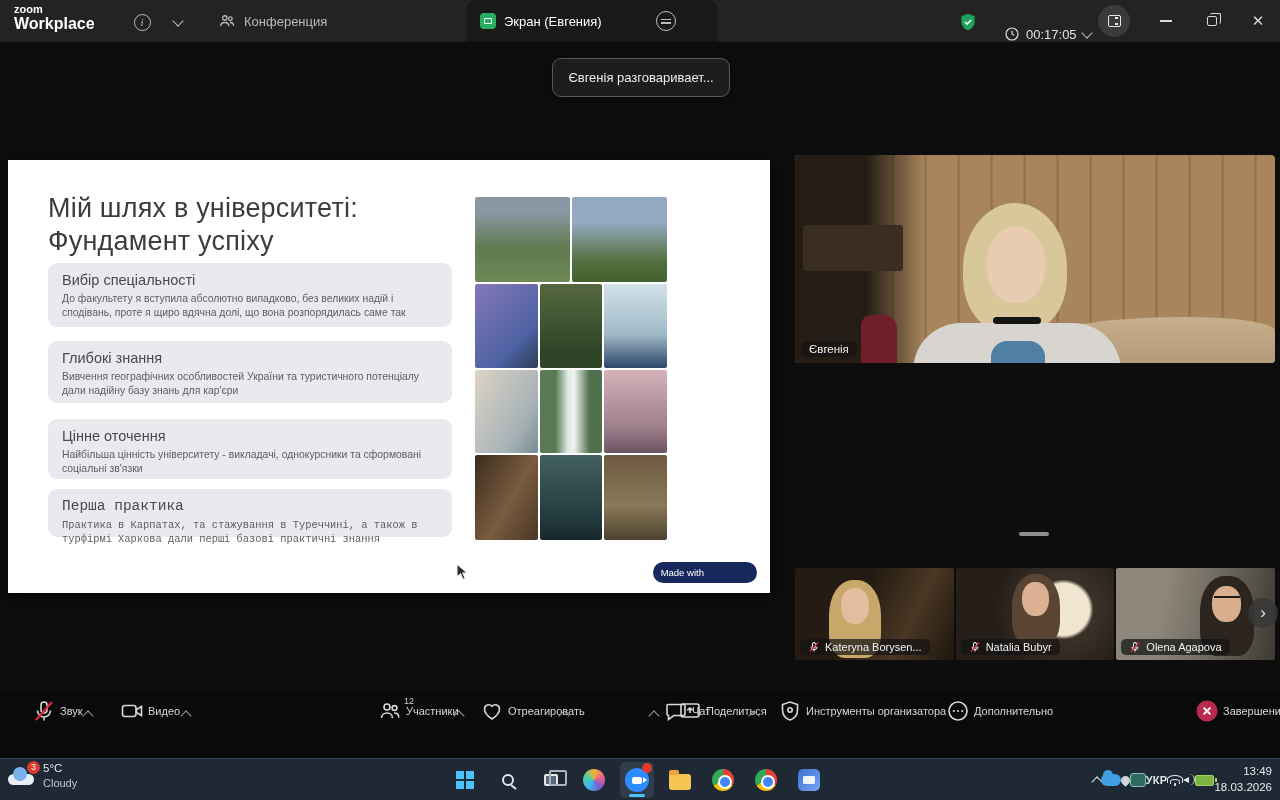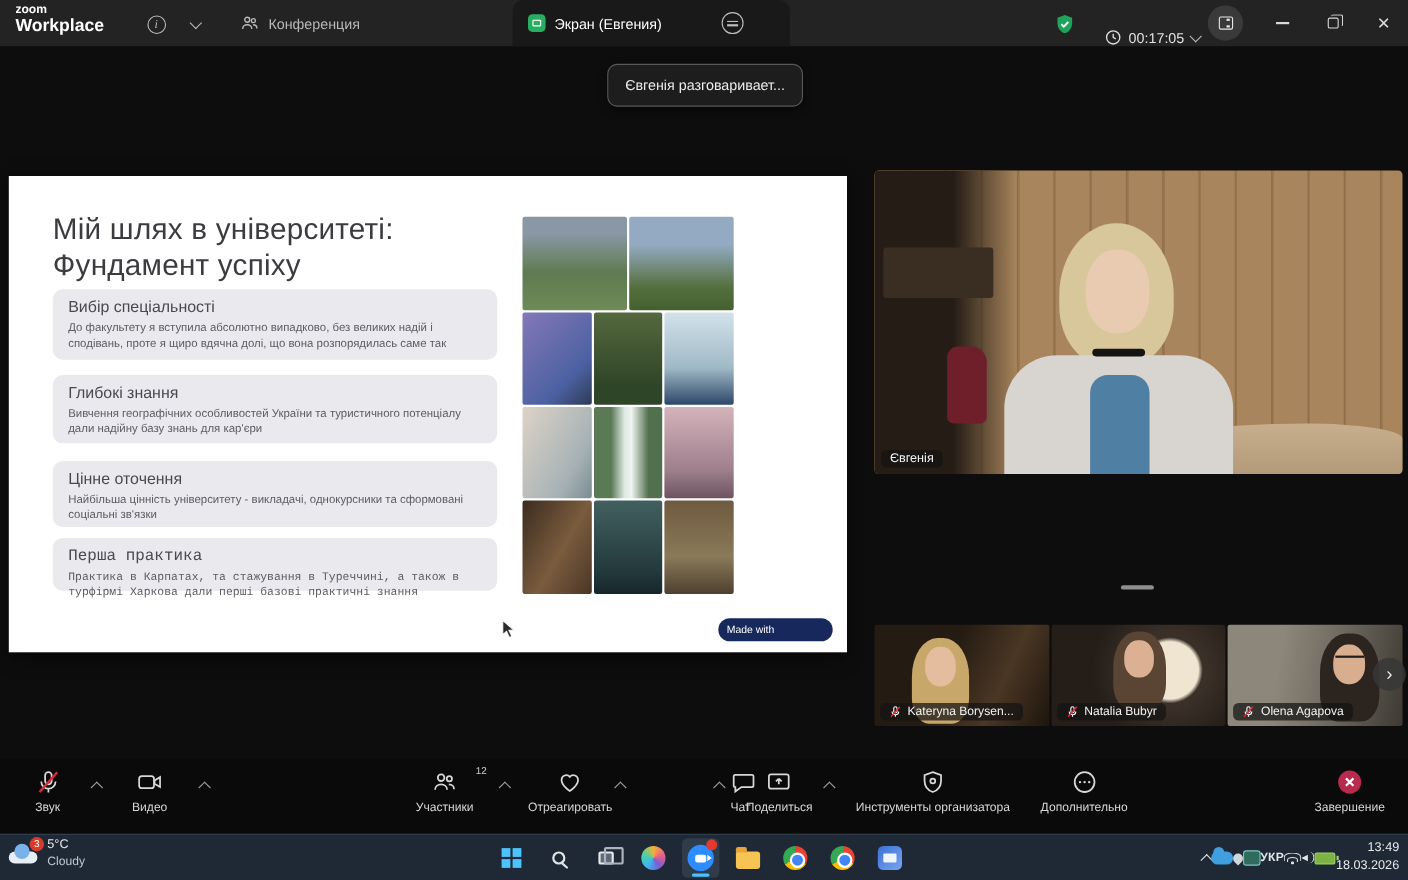--- a/index.html
+++ b/index.html
@@ -53,21 +53,21 @@
   .ph7 { background:linear-gradient(90deg,#5a7a56 25%, #dfe9e4 45%, #eef3ee 55%, #51704d 80%); }
   .ph8 { background:linear-gradient(#d4b3ba,#9d7e8b 70%,#6d5361); }
   .ph9 { background:linear-gradient(120deg,#3b2c1f,#7a5c3e 55%,#4a3626); }
   .ph10 { background:linear-gradient(#42605f,#233a3d 75%,#17272a); }
   .ph11 { background:linear-gradient(#6e5a40,#8a7a58 60%,#4d4030); }
   #gamma-badge { position:absolute; left:645px; top:402px; width:104px; height:21px; background:#17295c; border-radius:11px; color:#fff; font-size:9.5px; display:flex; align-items:center; justify-content:center; gap:4px; }
   #gamma-badge b { font-size:10px; letter-spacing:.5px;margin-top:32px; }
   #cursor { position:absolute; left:447px; top:403px; }
 
   
-  #main-video { position:absolute; left:795px; top:155px; width:480px; height:276px; border-radius:4px; overflow:hidden;
+  #main-video { position:absolute; left:795px; top:155px; width:480px; height:208px; border-radius:4px; overflow:hidden;
     background:repeating-linear-gradient(90deg,#a8855c 0px,#a8855c 30px,#8f6f4a 31px,#9c7a52 33px); }
   #main-video .closet { position:absolute; left:0; top:0; width:130px; height:276px; background:linear-gradient(90deg,#241c15 55%,rgba(36,28,21,0)); }
   #main-video .red-cloth { position:absolute; left:66px; top:160px; width:36px; height:70px; background:#6e1f2a; border-radius:10px 14px 6px 6px; }
   #main-video .shelf { position:absolute; left:8px; top:70px; width:100px; height:46px; background:#3a2d22; border-radius:3px; }
   #main-video .bed { position:absolute; right:0; bottom:0; width:220px; height:46px; background:linear-gradient(#c7ae8c,#b39a78); border-radius:60% 40% 0 0/40% 30% 0 0; }
   .p-hair { position:absolute; left:168px; top:48px; width:104px; height:130px; background:#d9c79c; border-radius:50% 50% 42% 42%; }
   .p-face { position:absolute; left:192px; top:72px; width:58px; height:76px; background:#e9cbb2; border-radius:46%; }
   .p-body { position:absolute; left:118px; top:168px; width:208px; height:110px; background:#d8d4cf; border-radius:48px 48px 0 0; }
   .p-shirt { position:absolute; left:196px; top:186px; width:54px; height:92px; background:#4f7fa3; border-radius:16px 16px 0 0; }
   .p-choker { position:absolute; left:198px; top:162px; width:48px; height:7px; background:#141414; border-radius:4px; }
@@ -84,21 +84,21 @@
   #thumb-n .th-hair { position:absolute; left:56px; top:6px; width:48px; height:72px; background:#5a4433; border-radius:45% 45% 34% 34%; }
   #thumb-n .th-face { position:absolute; left:66px; top:14px; width:27px; height:34px; background:#dcb092; border-radius:46%; }
   #thumb-o { background:linear-gradient(100deg,#8d867a 30%,#6f6a60 60%,#3e3a33); }
   #thumb-o .th-hair { position:absolute; left:84px; top:8px; width:54px; height:80px; background:#2b241f; border-radius:44% 44% 30% 30%; }
   #thumb-o .th-face { position:absolute; left:96px; top:18px; width:29px; height:36px; background:#d9ae8e; border-radius:46%; }
   #thumb-o .th-glasses { position:absolute; left:98px; top:28px; width:26px; height:6px; border-top:2px solid #1c1c1c; }
   #strip-next { position:absolute; left:1248px; top:598px; width:30px; height:30px; background:rgba(55,55,55,.85); border-radius:50%; color:#e8e8e8; font-size:17px; display:flex; align-items:center; justify-content:center; cursor:pointer; }
 
   
   #zoombar { position:absolute; left:0; top:690px; width:1280px; height:68px; background:#0a0a0a; }
-  .zb-btn { position:absolute; top:8px; display:flex; flex-direction:column; gap:4px; color:#d6d6d6; font-size:11px; cursor:pointer; white-space:nowrap; }
+  .zb-btn { position:absolute; top:8px; display:flex; flex-direction:row; align-items:center; gap:4px; color:#d6d6d6; font-size:11px; cursor:pointer; white-space:nowrap; }
   .zb-chev { position:absolute; top:22px; width:8px; height:8px; border-left:1.5px solid #9a9a9a; border-top:1.5px solid #9a9a9a; transform:rotate(45deg); cursor:pointer; }
   .count-badge { position:absolute; font-size:9px; color:#cfcfcf; top:-2px; right:-12px; }
   .icon-wrap { position:relative; height:26px; display:flex; align-items:center; justify-content:center; }
 
   
   #taskbar { position:absolute; left:0; top:758px; width:1280px; height:42px; background:#1e2935; border-top:1px solid #30404f; }
   #weather { position:absolute; left:6px; top:2px; display:flex; align-items:center; gap:7px; cursor:pointer; }
   .cloud { position:relative; width:30px; height:18px; }
   .cloud::before { content:""; position:absolute; left:2px; bottom:0; width:26px; height:11px; background:#e8eef5; border-radius:8px; }
   .cloud::after { content:""; position:absolute; left:7px; bottom:4px; width:14px; height:14px; background:#7ab1e8; border-radius:50%; }

